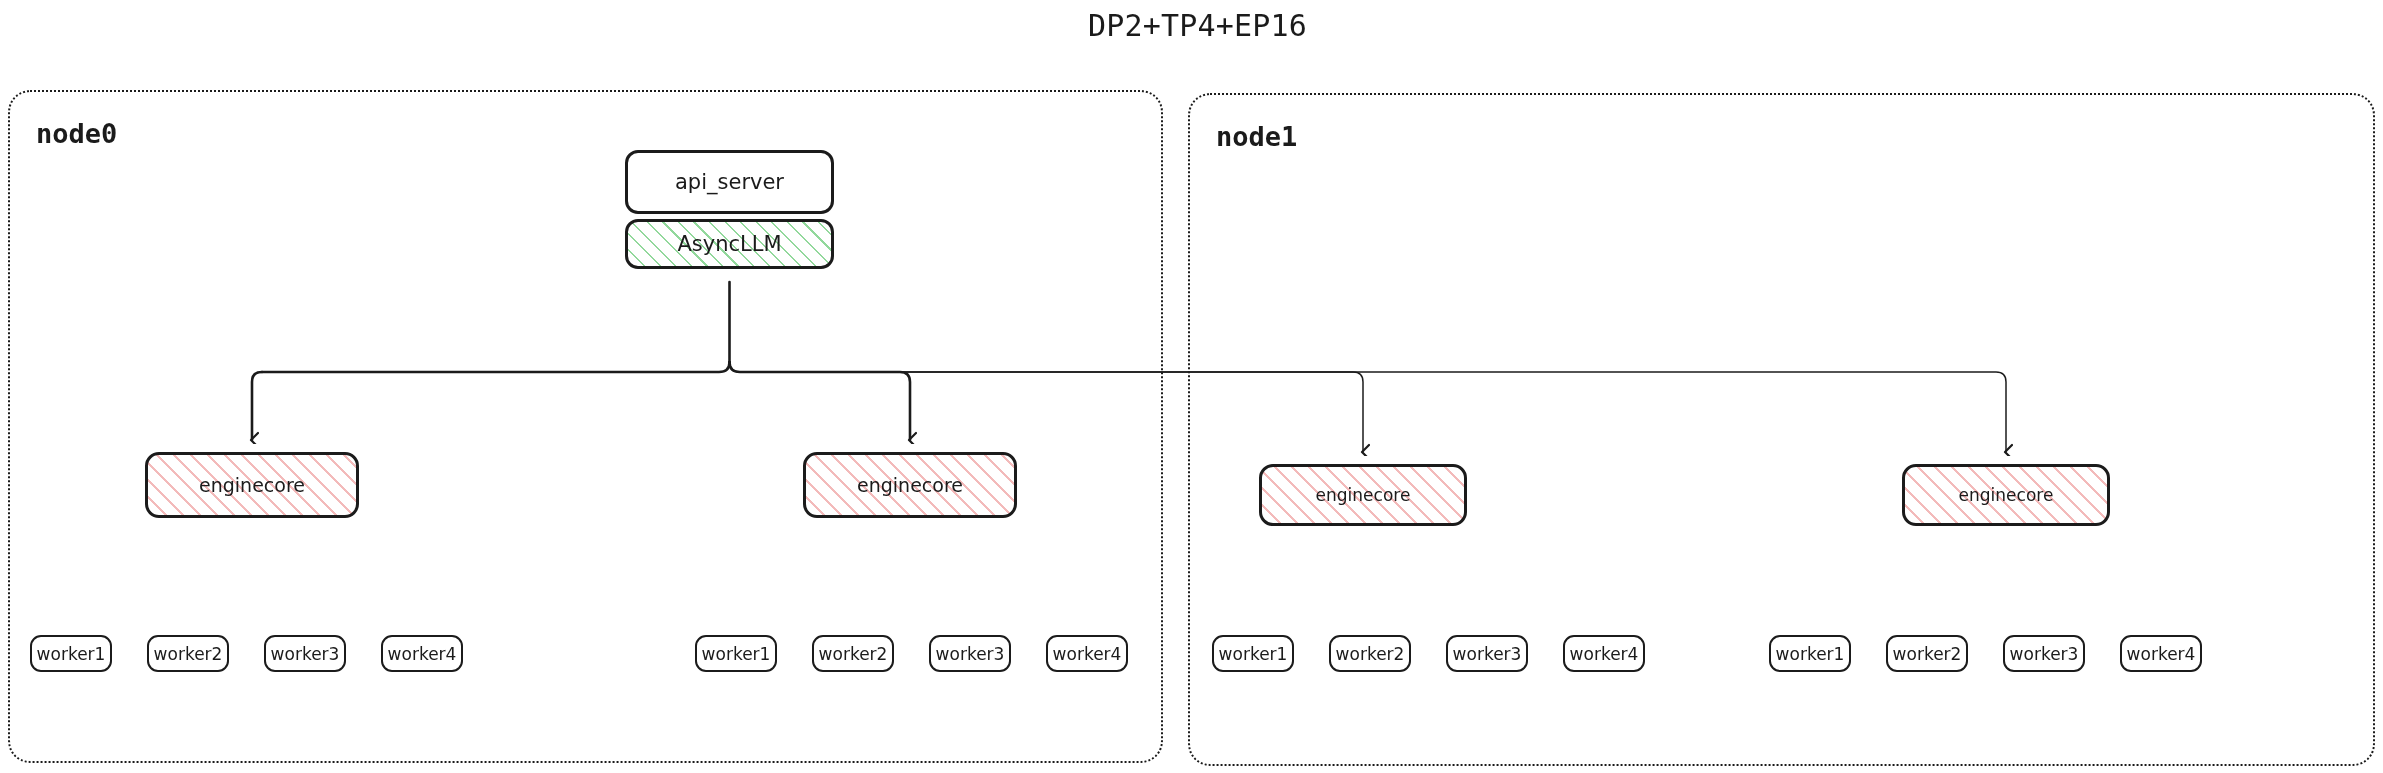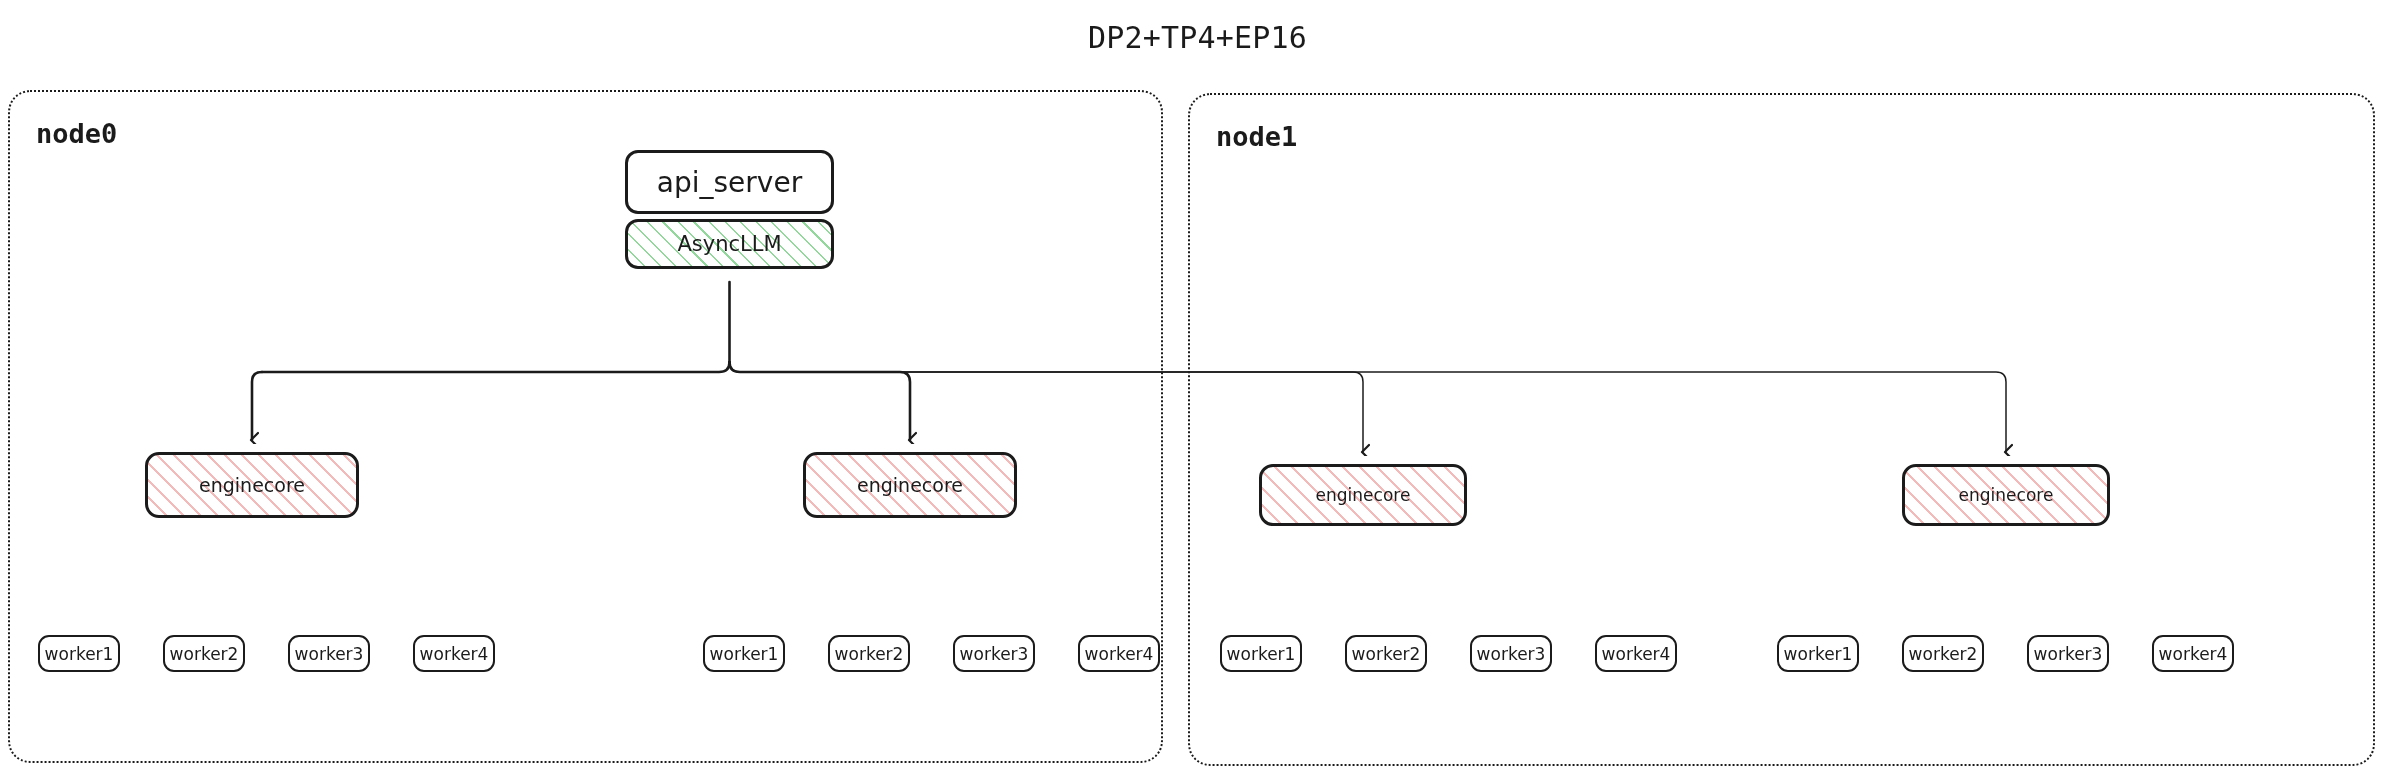--- a/index.html
+++ b/index.html
@@ -16,21 +16,21 @@
     position: relative;
     width: 2383px;
     height: 773px;
     background: #ffffff;
   }
 
   
   #diagram-title {
     position: absolute;
     left: 0;
-    top: 20px;
+    top: 8px;
     width: 2383px;
     text-align: center;
     font-family: "DejaVu Sans Mono", monospace;
     font-size: 30px;
     color: #1b1b1b;
     letter-spacing: 0.2px;
     white-space: nowrap;
     padding-left: 12px;
   }
 
@@ -66,21 +66,21 @@
     color: #1b1b1b;
     white-space: nowrap;
     text-align: center;
   }
 
   
   #box-api-server {
     left: 625px; top: 150px;
     width: 209px; height: 64px;
     border-radius: 13px;
-    font-size: 28px;
+    font-size: 21px;
   }
 
   
   #box-asyncllm {
     left: 625px; top: 219px;
     width: 209px; height: 50px;
     border-radius: 13px;
     font-size: 21px;
     background-color: #ffffff;
     background-image: repeating-linear-gradient(
@@ -109,21 +109,21 @@
 
   
   .worker {
     border-radius: 11px;
     width: 82px;
     height: 37px;
     font-size: 17px;
     border-width: 2.6px;
   }
   .worker-row { position: absolute; display: flex; gap: 35px; }
-  .worker-row .worker { position: relative; left: auto; top: auto; margin-left: 8px; }
+  .worker-row .worker { position: relative; left: auto; top: auto; }
 
   #worker-row-0 { left: 30px;   top: 635px; }
   #worker-row-1 { left = 0; left: 695px;  top: 635px; }
   #worker-row-2 { left: 1212px; top: 635px; }
   #worker-row-3 { left: 1769px; top: 635px; }
 
   
   #connectors {
     position: absolute;
     left: 0; top: 0;

